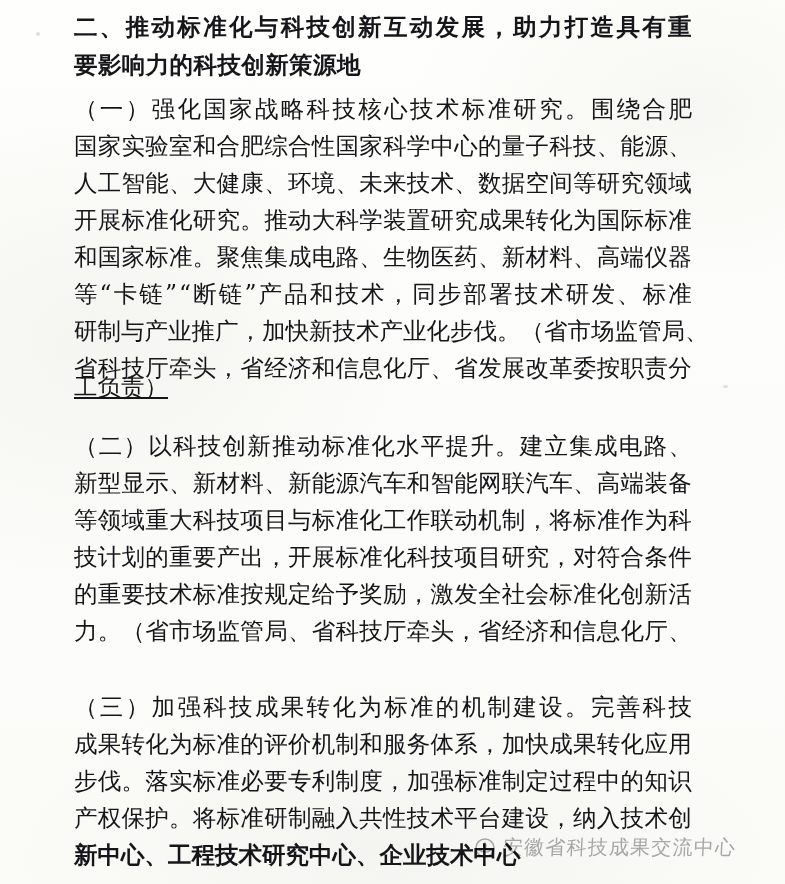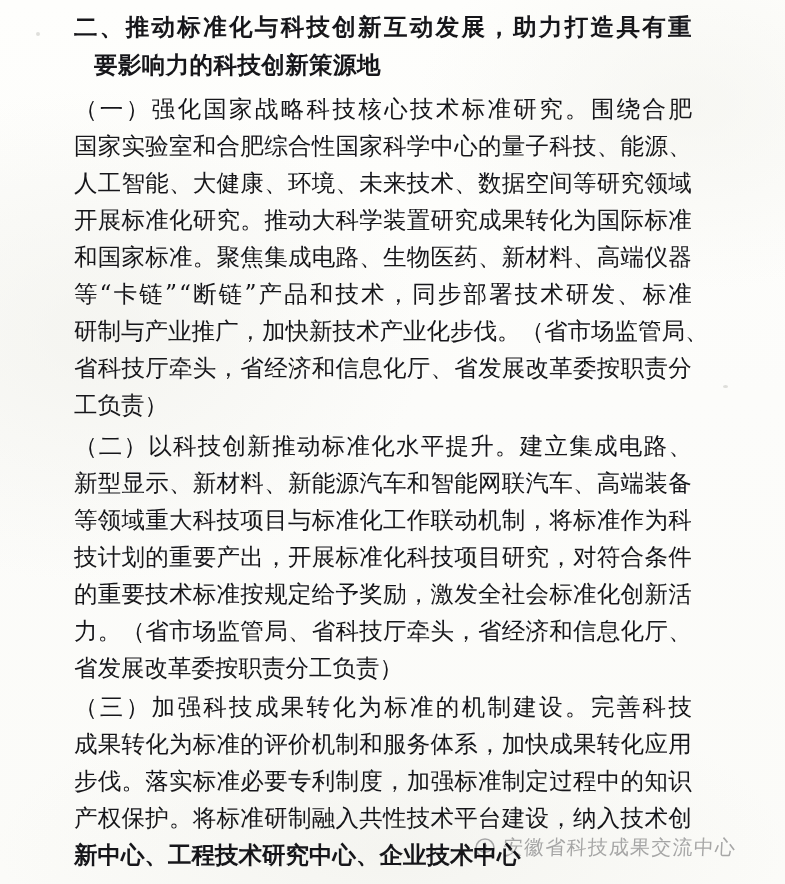--- a/index.html
+++ b/index.html
@@ -59,21 +59,21 @@
   }
 
   .doc-line.head {
     font-weight: 700;
     font-family: "DejaVu Sans", sans-serif;
     letter-spacing: 0.4px;
   }
 
   
   .heading-1 { top: 12px; }
-  .heading-2 { top: 50px; margin-left: 20px; }
+  .heading-2 { top: 50px; }
 
   
   .watermark {
     position: absolute;
     left: 474px;
     top: 834px;
     z-index: 3;
     display: flex;
     align-items: center;
     gap: 7px;
@@ -361,21 +361,21 @@
       <span>发</span>
       <span>展</span>
       <span>改</span>
       <span>革</span>
       <span>委</span>
       <span>按</span>
       <span>职</span>
       <span>责</span>
       <span>分</span>
     </div>
-  <div class="doc-line" style="top:390px;">工负责）</div>
+  <div class="doc-line" style="top:372px;text-decoration:underline;">工负责）</div>
 
   <div class="doc-line just" style="top:431px;">
       <span>（</span>
       <span>二</span>
       <span>）</span>
       <span>以</span>
       <span>科</span>
       <span>技</span>
       <span>创</span>
       <span>新</span>
@@ -530,21 +530,20 @@
       <span>省</span>
       <span>经</span>
       <span>济</span>
       <span>和</span>
       <span>信</span>
       <span>息</span>
       <span>化</span>
       <span>厅</span>
       <span>、</span>
     </div>
-  <div class="doc-line" style="top:653px;">省发展改革委按职责分工负责）</div>
 
   <div class="doc-line just" style="top:692px;">
       <span>（</span>
       <span>三</span>
       <span>）</span>
       <span>加</span>
       <span>强</span>
       <span>科</span>
       <span>技</span>
       <span>成</span>

